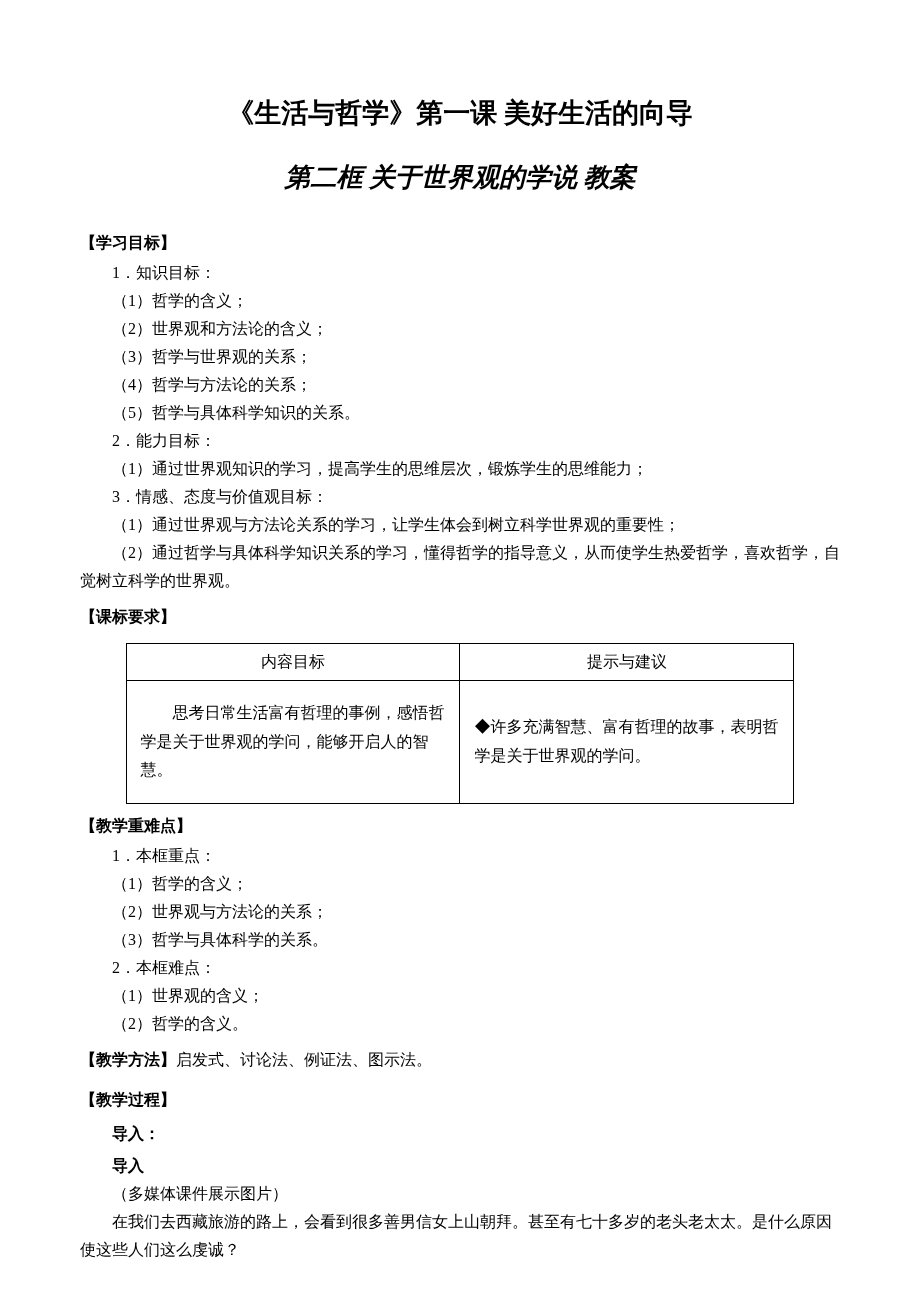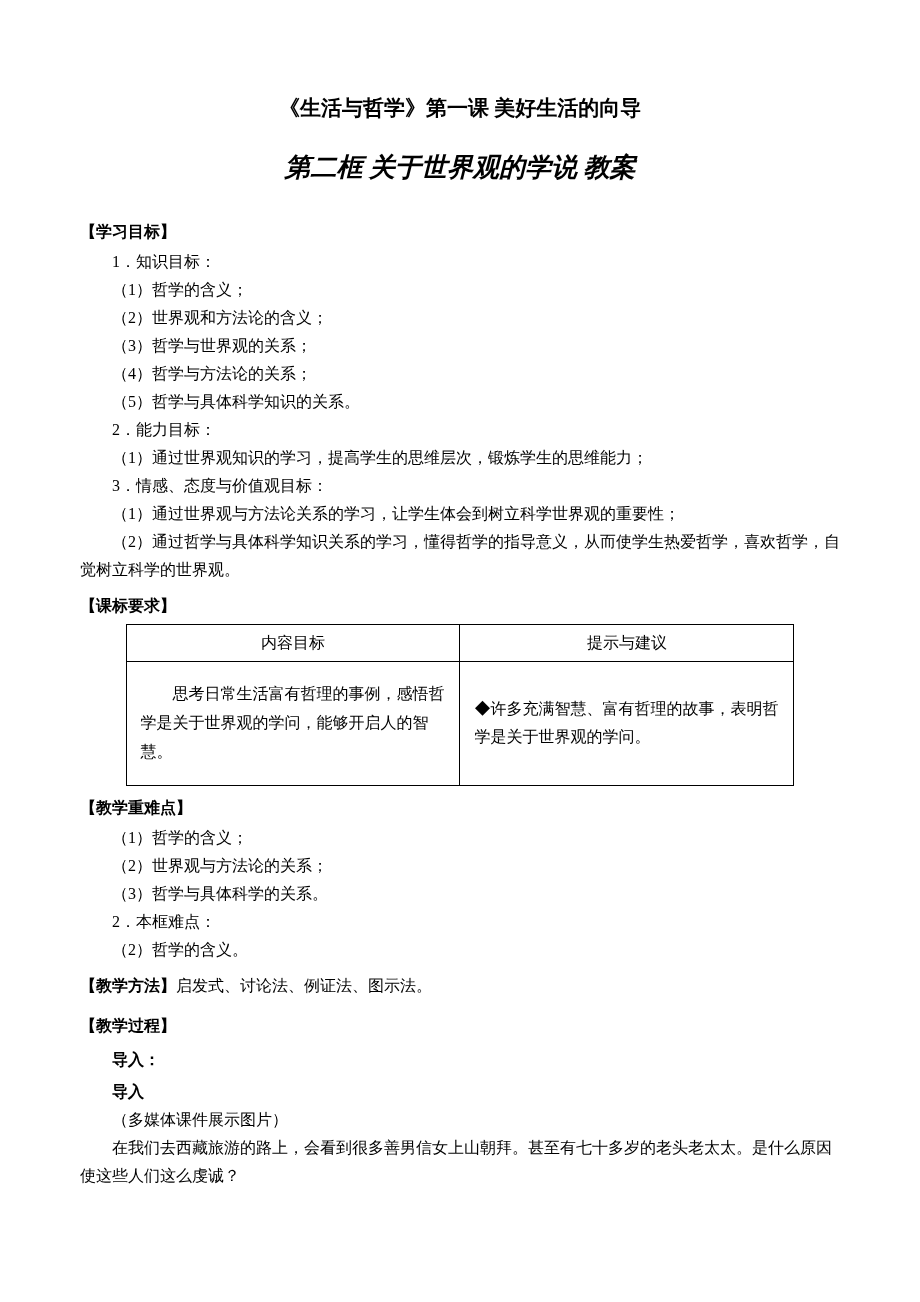--- a/index.html
+++ b/index.html
@@ -9,21 +9,21 @@
     color: #000;
     background: #fff;
     margin: 0;
     padding: 90px 80px 60px 80px;
     width: 920px;
     box-sizing: border-box;
   }
   .title {
     text-align: center;
     font-weight: bold;
-    font-size: 21px;
+    font-size: 27px;
     margin-bottom: 18px;
   }
   .subtitle {
     text-align: center;
     font-weight: bold;
     font-size: 26px;
     margin-bottom: 28px;
     font-style: italic;
   }
   .section-heading {
@@ -33,21 +33,21 @@
   }
   .indent-1 {
     padding-left: 2em;
   }
   .body-line {
     margin: 0;
   }
   table {
     border-collapse: collapse;
     width: 88%;
-    margin: 4px auto 6px auto;
+    margin: 12px auto 6px auto;
   }
   th, td {
     border: 1px solid #000;
     padding: 6px 10px;
     vertical-align: middle;
     font-weight: normal;
   }
   th {
     text-align: center;
     font-size: 16px;
@@ -111,25 +111,27 @@
   <tr>
     <td class="td-left">思考日常生活富有哲理的事例，感悟哲学是关于世界观的学问，能够开启人的智慧。</td>
     <td>◆许多充满智慧、富有哲理的故事，表明哲学是关于世界观的学问。</td>
   </tr>
 </tbody>
   </table>
 
 <div class="section-heading">【教学重难点】</div>
 
 <div class="indent-1">
+  <p class="body-line">1．本框重点：</p>
   <p class="body-line">（1）哲学的含义；</p>
   <p class="body-line">（2）世界观与方法论的关系；</p>
   <p class="body-line">（3）哲学与具体科学的关系。</p>
 
   <p class="body-line">2．本框难点：</p>
+  <p class="body-line">（1）世界观的含义；</p>
   <p class="body-line">（2）哲学的含义。</p>
 </div>
 
 <p class="methods-line">
   <span style="font-weight:bold;">【教学方法】</span><span>启发式、讨论法、例证法、图示法。</span>
 </p>
 
 <div class="process-heading">【教学过程】</div>
 
 <div class="process-sub">导入：</div>

